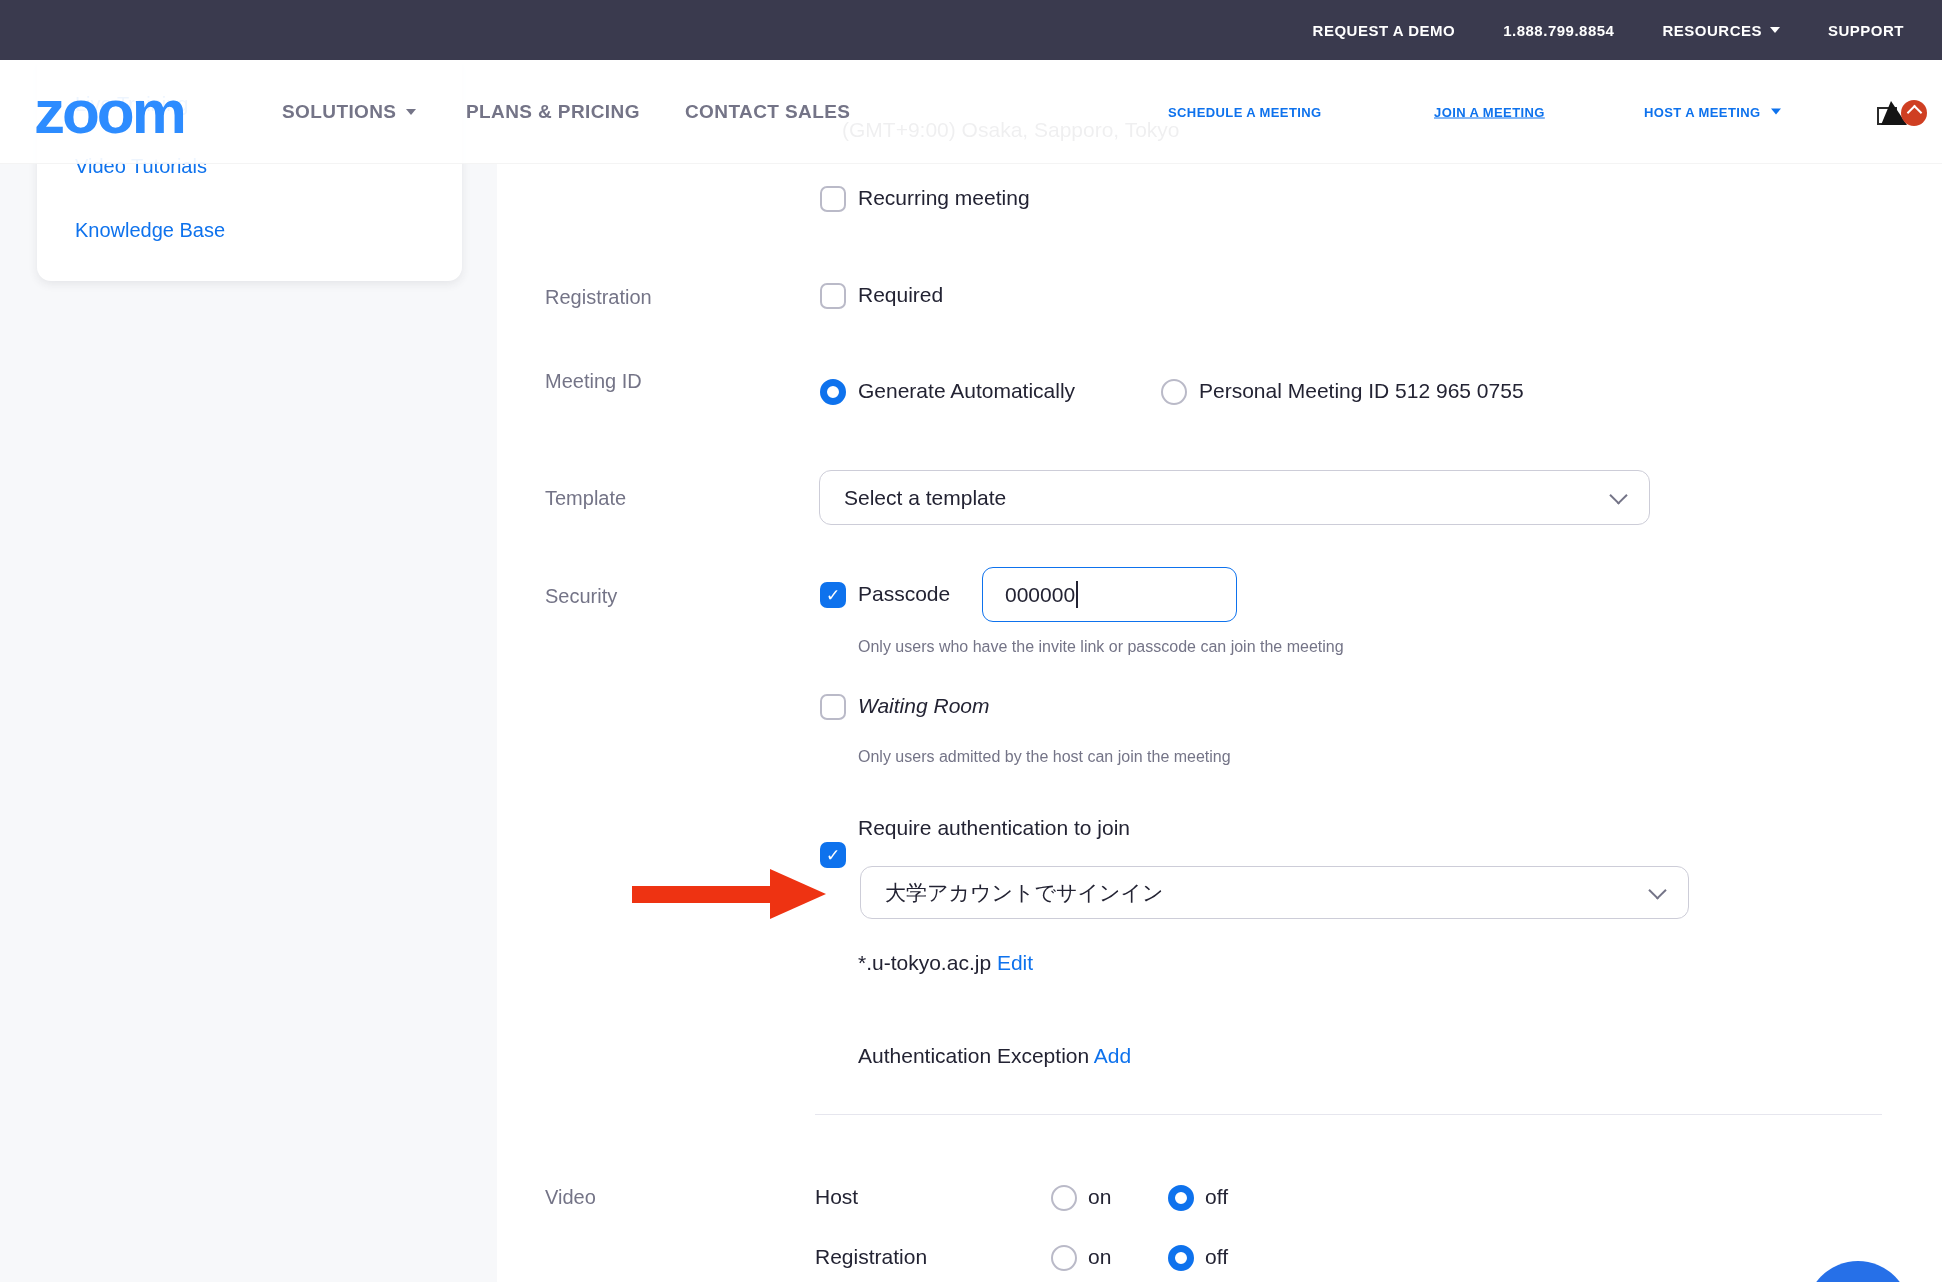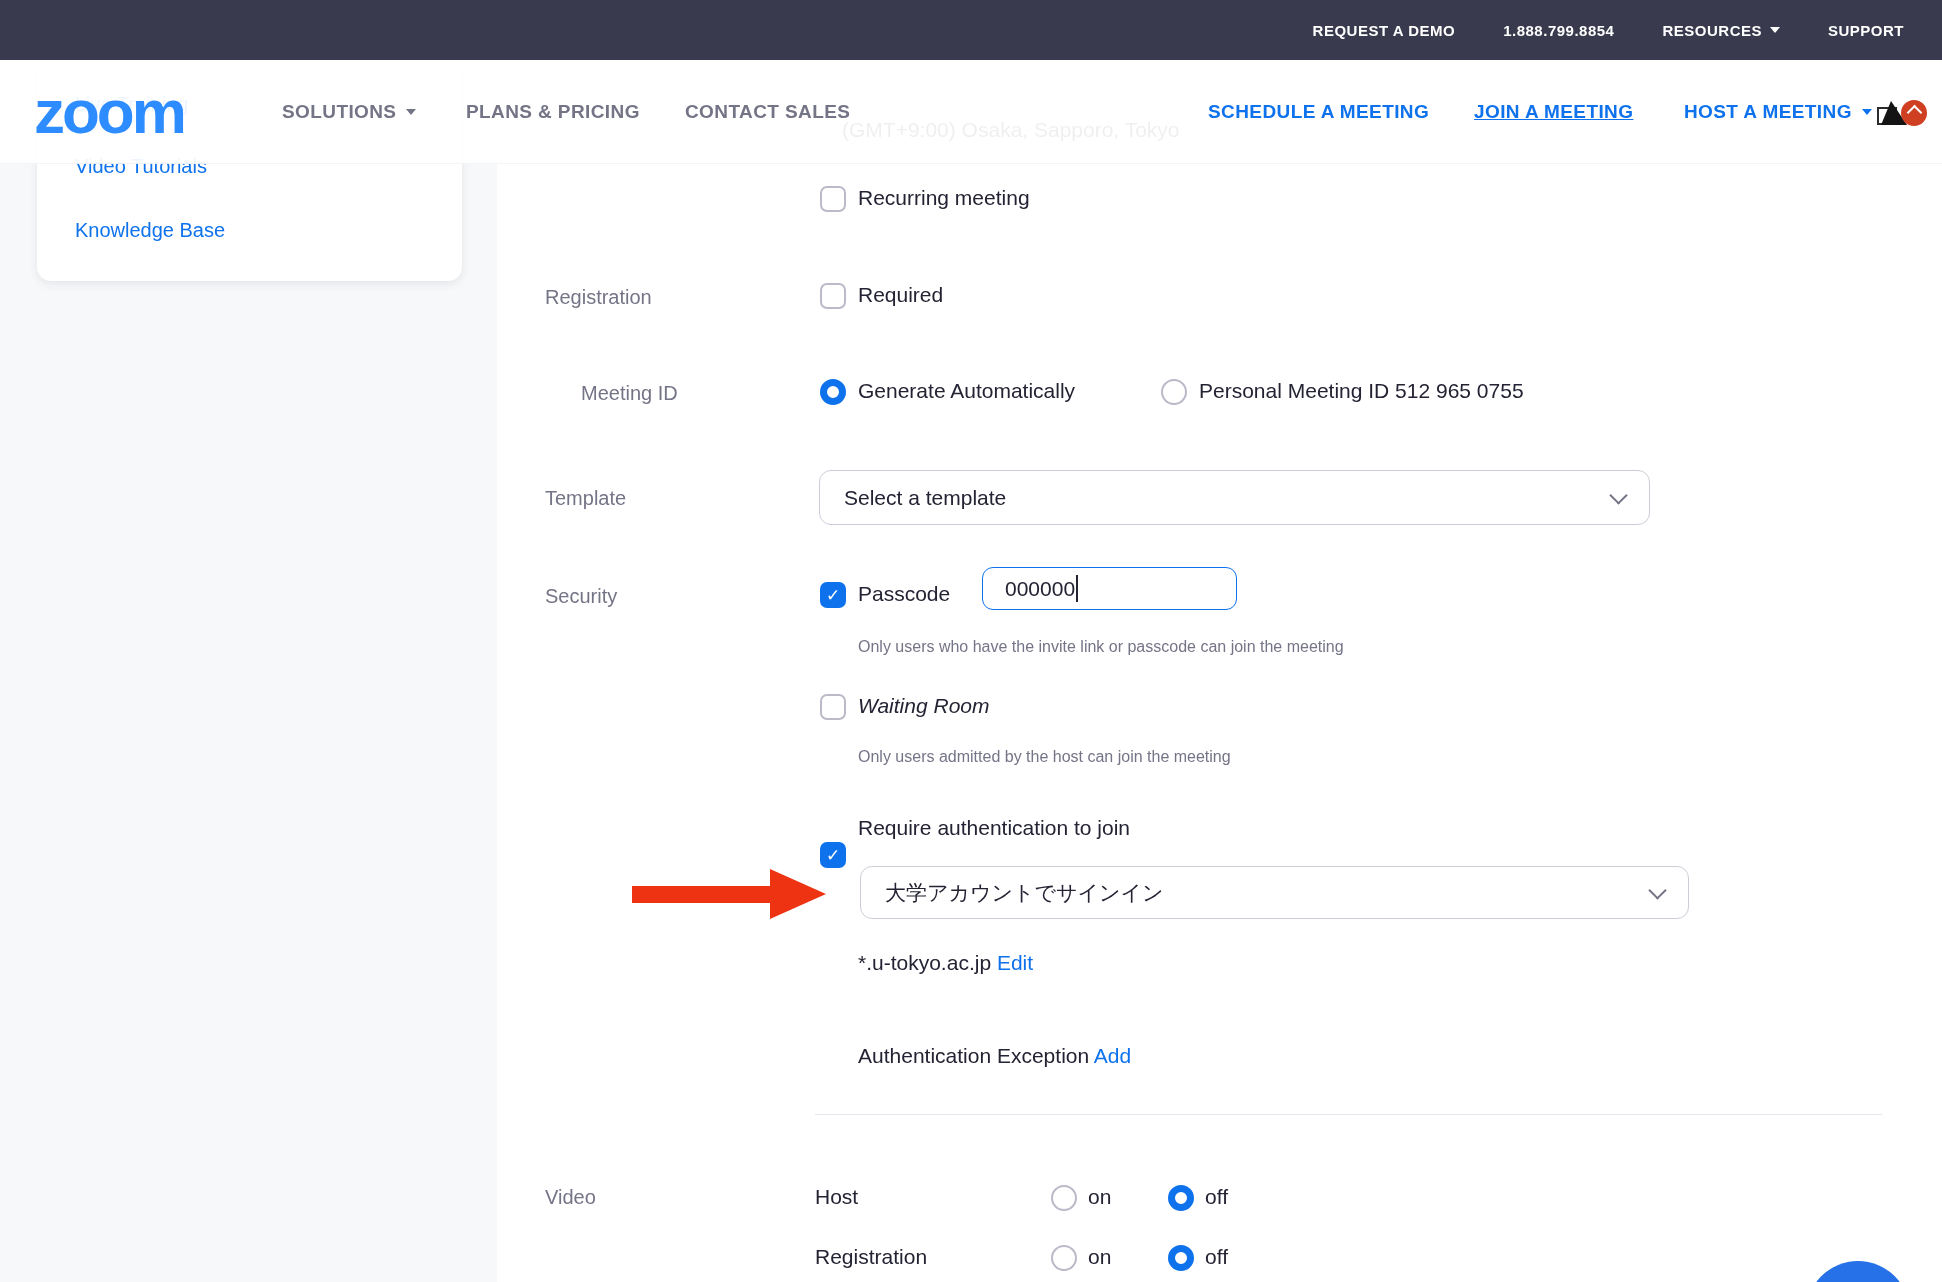--- a/index.html
+++ b/index.html
@@ -15,21 +15,21 @@
   .topbar .tb-item{color:#fff;font-size:15px;font-weight:700;letter-spacing:.5px;display:flex;align-items:center;gap:8px;cursor:pointer;}
   .caret-down{width:0;height:0;border-left:5px solid transparent;border-right:5px solid transparent;border-top:6px solid currentColor;display:inline-block;}
   
   .header{
     position:absolute;left:0;top:60px;width:100%;height:103px;background:rgba(255,255,255,.93);
     z-index:30;border-bottom:1px solid rgba(0,0,0,.045);padding-left:36px;
   }
   .header .h-abs{position:absolute;top:50%;transform:translateY(-50%);white-space:nowrap;}
   .logo{left:34px;font-size:62px;font-weight:800;letter-spacing:-3px;color:#2D8CFF;line-height:1;cursor:pointer;}
   .nav-gray{color:#747487;font-size:19px;font-weight:700;letter-spacing:.4px;display:flex;align-items:center;gap:10px;cursor:pointer;}
-  .nav-blue{color:#0E72ED;font-size:19px;font-weight:700;letter-spacing:.4px;display:flex;align-items:center;gap:10px;cursor:pointer;margin-left:40px;}
+  .nav-blue{color:#0E72ED;font-size:13px;font-weight:700;letter-spacing:.4px;display:flex;align-items:center;gap:10px;cursor:pointer;}
   .avatar{left:1875px;width:54px;height:32px;background:#fff;cursor:pointer;}
   .avatar .page{position:absolute;left:2px;bottom:3px;width:16px;height:14px;border:2px solid #2b2b2b;background:#fff;}
   .avatar .mtn{position:absolute;left:6px;bottom:3px;width:0;height:0;border-left:10px solid transparent;border-right:16px solid transparent;border-bottom:24px solid #141414;}
   .avatar .sun{position:absolute;right:2px;bottom:2px;width:26px;height:26px;border-radius:50%;background:#cf3f22;}
   .avatar .sun-chev{position:absolute;right:9px;bottom:10px;width:9px;height:9px;border-left:2px solid #fff;border-top:2px solid #fff;transform:rotate(45deg);}
   
   .sidebar-bg{position:absolute;left:0;top:60px;width:497px;bottom:0;background:#F7F8FA;z-index:1;}
   .sidebar-card{
     position:absolute;left:37px;top:60px;width:425px;height:221px;background:#fff;z-index:2;
     border-radius:0 0 14px 14px;box-shadow:0 3px 10px rgba(40,40,60,.09);
@@ -48,21 +48,21 @@
   .checkbox.checked::after{content:"\2713";position:absolute;left:4px;top:1px;color:#fff;font-size:17px;font-weight:700;}
   .radio{width:26px;height:26px;border-radius:50%;box-sizing:border-box;cursor:pointer;background:#fff;}
   .radio.unselected{border:2px solid #BABAC8;}
   .radio.selected{border:7px solid #0E72ED;}
   .select{
     position:absolute;height:55px;border:1.5px solid #CDCDD8;border-radius:12px;background:#fff;box-sizing:border-box;
     display:flex;align-items:center;padding:0 24px;font-size:21px;color:#232333;cursor:pointer;
   }
   .select .chev{position:absolute;right:24px;top:50%;width:11px;height:11px;border-right:2px solid #747487;border-bottom:2px solid #747487;transform:translateY(-70%) rotate(45deg);}
   .passcode-input{
-    position:absolute;left:982px;top:567px;width:255px;height:43px;border:1.5px solid #0E72ED;border-radius:11px;
+    position:absolute;left:982px;top:567px;width:255px;height:55px;border:1.5px solid #0E72ED;border-radius:11px;
     box-sizing:border-box;background:#fff;display:flex;align-items:center;padding:0 22px;font-size:21px;color:#232333;cursor:text;
   }
   .text-caret{display:inline-block;width:2px;height:27px;background:#232333;margin-left:1px;}
   .link-blue{color:#0E72ED;cursor:pointer;}
   .divider{position:absolute;left:815px;top:1114px;width:1067px;height:1px;background:#E6E6EE;}
   
   .arrow-shaft{position:absolute;left:632px;top:886px;width:140px;height:17px;background:#EE3312;}
   .arrow-head{position:absolute;left:770px;top:869px;width:0;height:0;border-top:25px solid transparent;border-bottom:25px solid transparent;border-left:56px solid #EE3312;}
   
   .fab{position:absolute;left:1806px;top:1261px;width:104px;height:104px;border-radius:50%;background:#2670E8;cursor:pointer;z-index:5;}
@@ -112,21 +112,21 @@
     </div>
   </div>
 
   <div class="abs checkbox unchecked" style="left:820px;top:186px;"></div>
   <div class="abs body-text" style="left:858px;top:186px;">Recurring meeting</div>
 
   <div class="abs row-label" style="left:545px;top:286px;">Registration</div>
   <div class="abs checkbox unchecked" style="left:820px;top:283px;"></div>
   <div class="abs body-text" style="left:858px;top:283px;">Required</div>
 
-  <div class="abs row-label" style="left:545px;top:382px;margin-left:36px;">Meeting ID</div>
+  <div class="abs row-label" style="left:545px;top:370px;">Meeting ID</div>
   <div class="abs radio selected" style="left:820px;top:379px;"></div>
   <div class="abs body-text" style="left:858px;top:379px;">Generate Automatically</div>
   <div class="abs radio unselected" style="left:1161px;top:379px;"></div>
   <div class="abs body-text" style="left:1199px;top:379px;">Personal Meeting ID 512 965 0755</div>
 
   <div class="abs row-label" style="left:545px;top:487px;">Template</div>
   <div class="select" style="left:819px;top:470px;width:831px;">
     <span>Select a template</span>
     <span class="chev"></span>
   </div>

